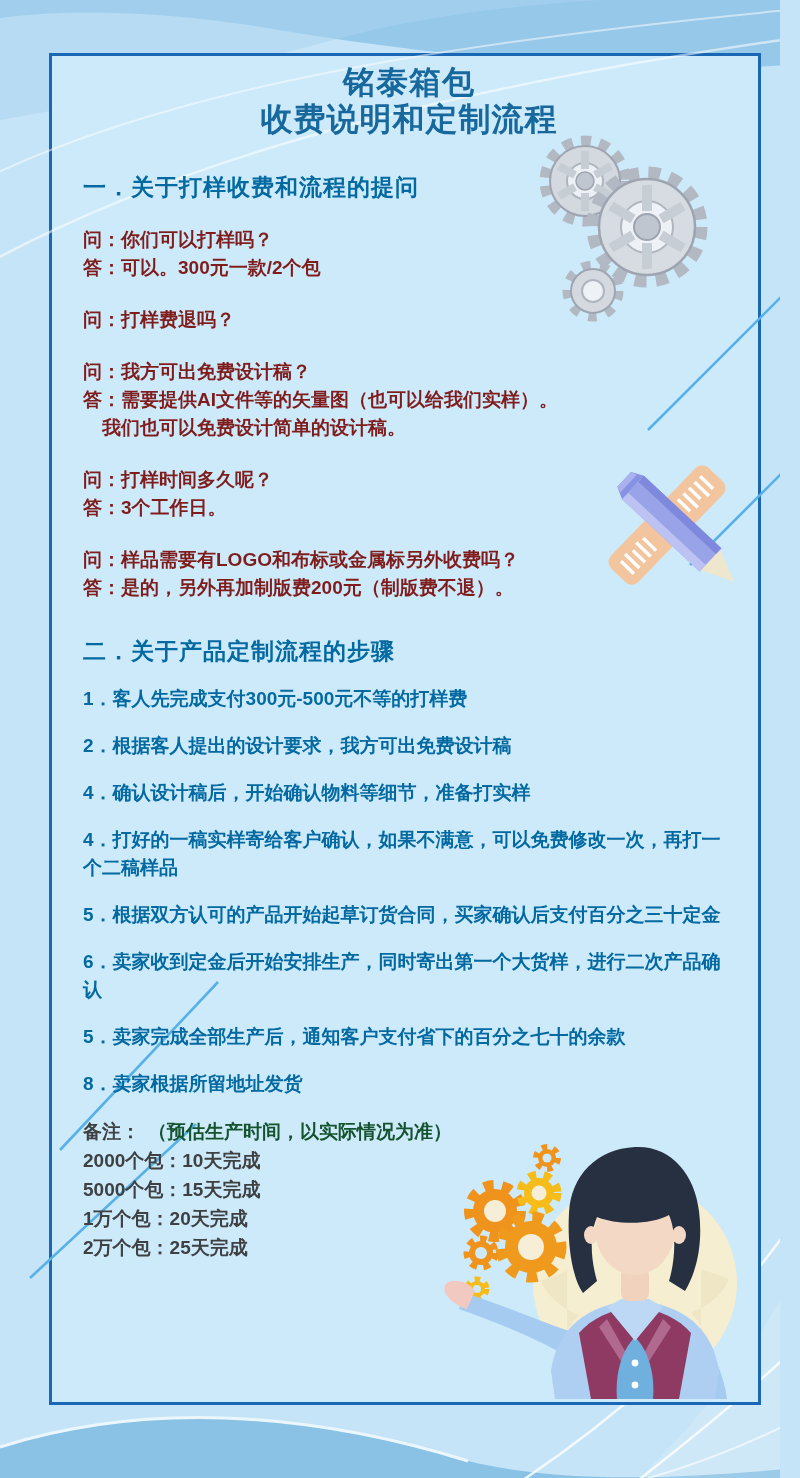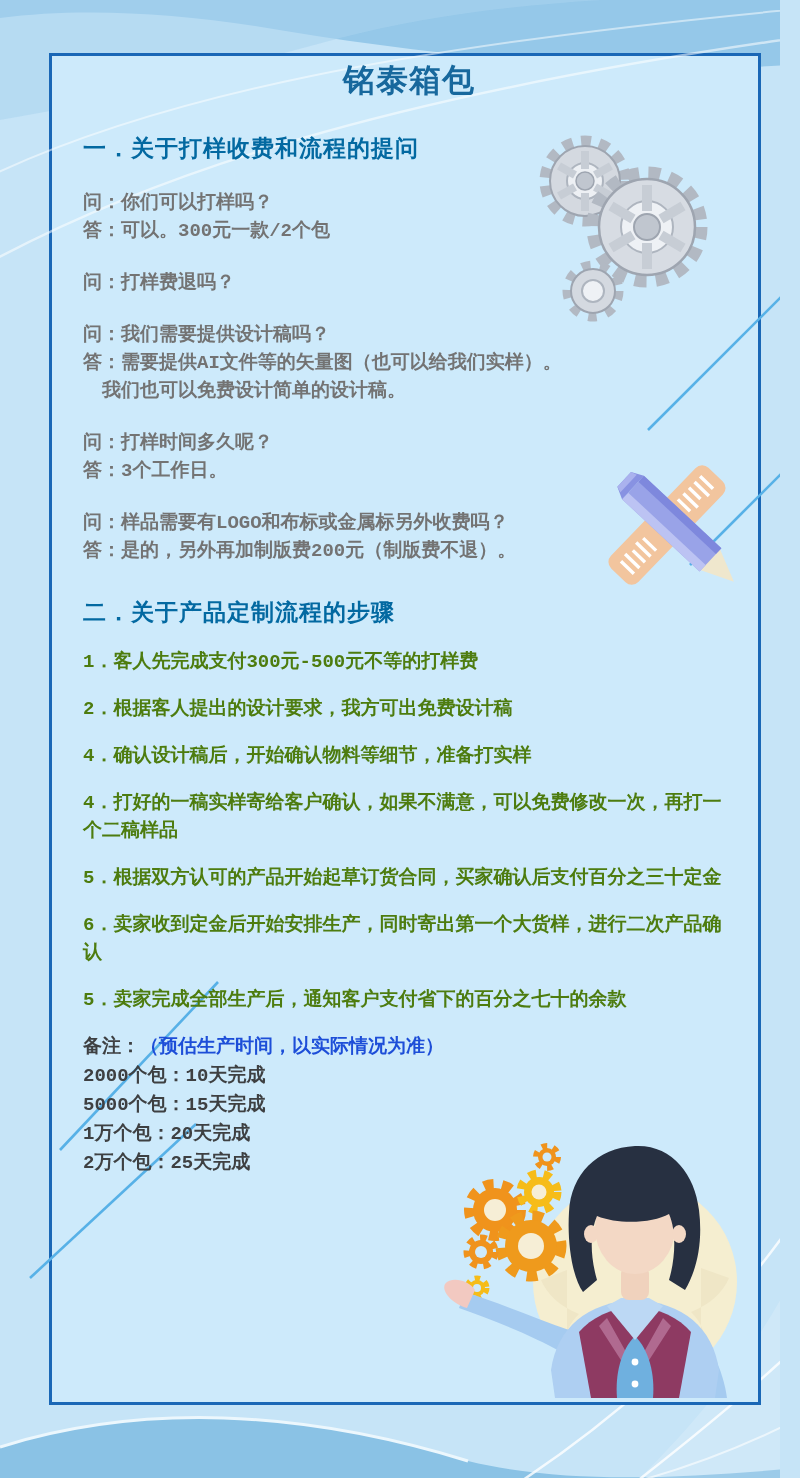--- a/index.html
+++ b/index.html
@@ -1,37 +1,37 @@
 <!DOCTYPE html>
 <html><head>
 <meta charset="utf-8">
 <style>
   html,body{margin:0;padding:0;background:#c6e4f7;}
   .stage{position:relative;width:780px;height:1478px;overflow:hidden;
-         font-family:Liberation Mono, monospace;}
+         font-family:Liberation Sans, sans-serif;}
   .bg,.overlay{position:absolute;left:0;top:0;width:800px;height:1478px;pointer-events:none;}
   .bg{z-index:0;}
   .overlay{z-index:2;}
   .frame{position:absolute;left:49px;top:53px;width:712px;height:1352px;
          box-sizing:border-box;border:3px solid #1a67b6;background:#cdeafb;
          z-index:1;}
   .content{position:absolute;left:49px;top:53px;width:712px;height:1352px;
            box-sizing:border-box;padding:0 26px 0 34px;z-index:3;overflow:hidden;}
   .title{margin-top:11px;text-align:center;font-size:32px;line-height:37px;
          font-weight:bold;color:#17689d;letter-spacing:1px;}
   h2{margin:34px 0 0;font-size:23px;line-height:30px;color:#0369a1;
      font-weight:bold;letter-spacing:1px;}
   .qa{margin-top:24px;}
-  .qa p{margin:0;font-size:19px;line-height:28px;color:#737373;font-weight:600;}
+  .qa p{margin:0;font-size:19px;line-height:28px;color:#7f1d1d;font-weight:600;}
   .qa .ans{white-space:pre-line;}
-  .step{margin:19px 0 0;font-size:19px;line-height:28px;color:#4d7c0f;font-weight:600;
+  .step{margin:19px 0 0;font-size:19px;line-height:28px;color:#0369a1;font-weight:600;
         max-width:652px;}
   .note{margin-top:19px;}
   .note p{margin:0;font-size:19px;line-height:29px;color:#3e4042;font-weight:600;}
-  .note .red{color:#1d4ed8;}
+  .note .red{color:#14532d;margin-left:8px;}
   .deco{position:absolute;pointer-events:none;}
   .gears-top{right:8px;top:56px;}
   .pencil{left:540px;top:392px;}
   .person{right:6px;bottom:2px;}
 </style>
 </head>
 <body>
 
 <div class="stage">
 
@@ -156,33 +156,34 @@
           <ellipse cx="196" cy="98" rx="40" ry="46" fill="#f3d8c5"></ellipse>
           <path d="M196,16 C158,18 132,44 130,82 C128,116 134,148 144,162 L158,150 C150,122 152,100 158,86 C180,95 214,93 230,84 C238,102 236,130 230,150 L246,160 C258,140 264,112 260,80 C256,44 232,14 196,16 Z" fill="#273041"></path>
           <ellipse cx="152" cy="104" rx="7" ry="9" fill="#f3d8c5"></ellipse>
           <ellipse cx="240" cy="104" rx="7" ry="9" fill="#f3d8c5"></ellipse>
         </g>
       </svg>
     </div>
 
     <div class="title">
       <div>铭泰箱包</div>
+      <div>收费说明和定制流程</div>
     </div>
 
     <h2>一．关于打样收费和流程的提问</h2>
 
     <div class="qa">
       <p>问：你们可以打样吗？</p>
       <p class="ans">答：可以。300元一款/2个包</p>
     </div>
     <div class="qa">
       <p>问：打样费退吗？</p>
     </div>
     <div class="qa">
-      <p>问：我们需要提供设计稿吗？</p>
+      <p>问：我方可出免费设计稿？</p>
       <p class="ans">答：需要提供AI文件等的矢量图（也可以给我们实样）。
 　我们也可以免费设计简单的设计稿。</p>
     </div>
     <div class="qa">
       <p>问：打样时间多久呢？</p>
       <p class="ans">答：3个工作日。</p>
     </div>
     <div class="qa">
       <p>问：样品需要有LOGO和布标或金属标另外收费吗？</p>
       <p class="ans">答：是的，另外再加制版费200元（制版费不退）。</p>
@@ -190,20 +191,21 @@
 
     <h2>二．关于产品定制流程的步骤</h2>
 
     <p class="step">1．客人先完成支付300元-500元不等的打样费</p>
     <p class="step">2．根据客人提出的设计要求，我方可出免费设计稿</p>
     <p class="step">4．确认设计稿后，开始确认物料等细节，准备打实样</p>
     <p class="step">4．打好的一稿实样寄给客户确认，如果不满意，可以免费修改一次，再打一个二稿样品</p>
     <p class="step">5．根据双方认可的产品开始起草订货合同，买家确认后支付百分之三十定金</p>
     <p class="step">6．卖家收到定金后开始安排生产，同时寄出第一个大货样，进行二次产品确认</p>
     <p class="step">5．卖家完成全部生产后，通知客户支付省下的百分之七十的余款</p>
+    <p class="step">8．卖家根据所留地址发货</p>
 
     <div class="note">
       <p><span>备注：</span><span class="red">（预估生产时间，以实际情况为准）</span></p>
       <p>2000个包：10天完成</p>
       <p>5000个包：15天完成</p>
       <p>1万个包：20天完成</p>
       <p>2万个包：25天完成</p>
     </div>
 
   </div>

